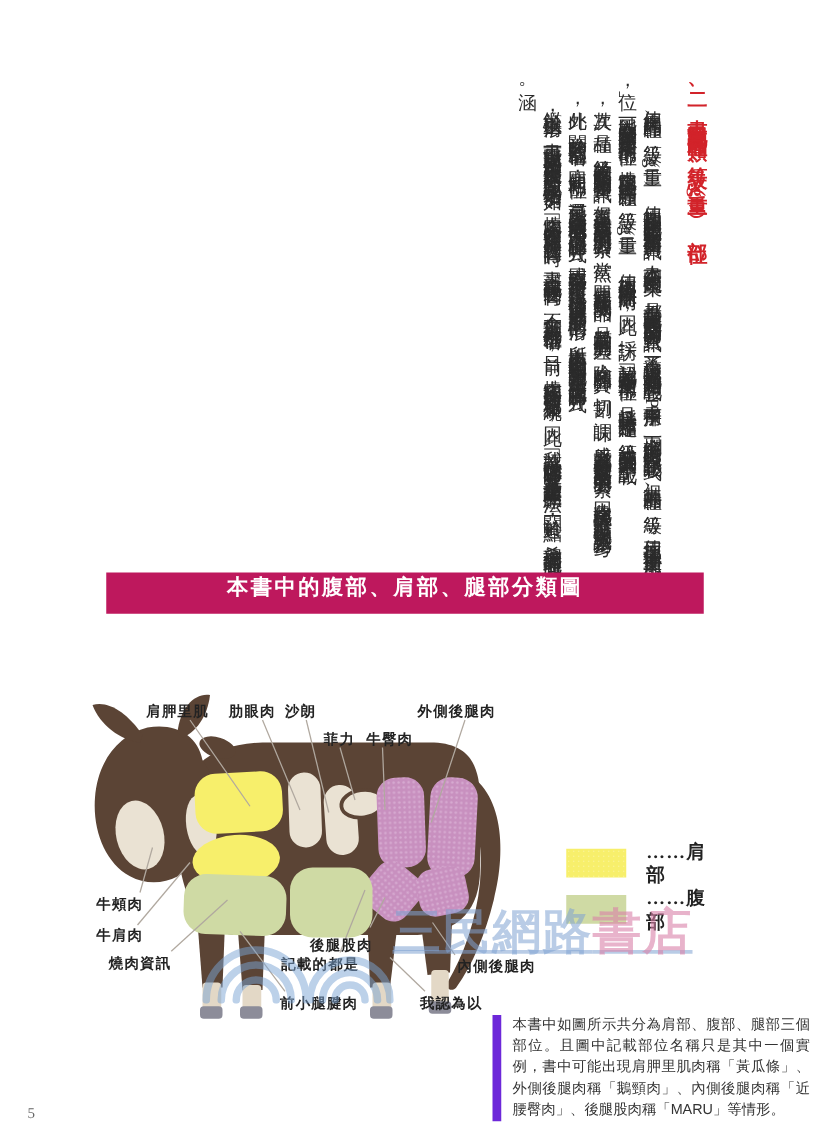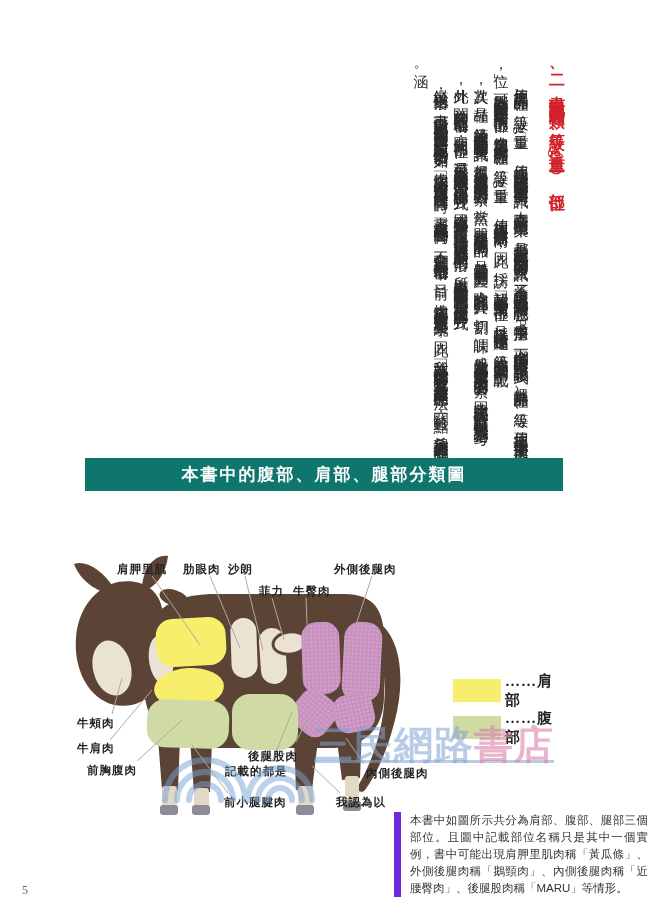--- a/index.html
+++ b/index.html
@@ -9,43 +9,43 @@
 
   
   .article{position:absolute;top:62px;left:83px;width:502px;height:384px;
     writing-mode:vertical-rl;color:#2b2b2b;font-size:15px;line-height:20px;
     letter-spacing:1.4px;}
   .article h2{margin:0 18px 0 16px;font-size:16px;font-weight:bold;color:#d2232a;
     letter-spacing:2.2px;}
   .article p{margin:0;text-indent:1em;}
 
   
-  .banner{position:absolute;left:85px;top:458px;width:478px;height:33px;background:#0f766e;
-    display:flex;align-items:center;justify-content:center;}
+  .banner{position:absolute;left:85px;top:458px;width:478px;height:33px;background:#be185d;
+    display:flex;align-items:flex-start;justify-content:center;}
   .banner span{color:#ffffff;font-family:"Liberation Sans","DejaVu Sans",sans-serif;
     font-weight:bold;font-size:17px;letter-spacing:2px;}
 
   
   .diagram{position:absolute;left:0;top:540px;width:520px;height:378px;}
   .cow-svg{position:absolute;left:62px;top:8px;}
   .cut-label{position:absolute;font-size:11.5px;font-weight:bold;color:#222;
     letter-spacing:1px;white-space:nowrap;}
 
   
   .legend{position:absolute;left:453px;top:139px;}
   .legend-row{display:flex;align-items:center;height:23px;margin-bottom:14px;}
   .swatch{width:64px;height:23px;display:inline-block;}
   .sw-shoulder{background:#f7ef6b;
     background-image:radial-gradient(circle,rgba(255,255,255,.45) 22%,transparent 24%);
     background-size:4px 4px;}
   .sw-belly{background:#cfdaa4;}
   .sw-leg{background:#c890bf;
     background-image:radial-gradient(circle,rgba(255,255,255,.4) 22%,transparent 24%);
     background-size:4px 4px;}
-  .legend-label{font-size:15px;font-weight:bold;color:#222;margin-left:4px;letter-spacing:1px;}
+  .legend-label{font-size:15px;font-weight:bold;color:#222;margin-left:16px;letter-spacing:1px;}
 
   
   .note{position:absolute;left:394px;top:272px;width:238px;border-left:7px solid #6d28d9;
     padding-left:9px;font-family:"Liberation Sans","DejaVu Sans",sans-serif;
     font-size:11.5px;line-height:17px;color:#333;text-align:justify;}
 
   
   .watermark{position:absolute;left:160px;top:172px;width:390px;height:95px;pointer-events:none;}
   .wm-arcs{position:absolute;left:0;top:6px;}
   .wm-text{position:absolute;left:154px;top:6px;font-size:39px;font-weight:bold;
@@ -141,21 +141,21 @@
     </svg>
 
     <div class="cut-label" style="left:117px;top:22px">肩胛里肌</div>
     <div class="cut-label" style="left:183px;top:22px">肋眼肉</div>
     <div class="cut-label" style="left:228px;top:22px">沙朗</div>
     <div class="cut-label" style="left:334px;top:22px">外側後腿肉</div>
     <div class="cut-label" style="left:259px;top:44px">菲力</div>
     <div class="cut-label" style="left:293px;top:44px">牛臀肉</div>
     <div class="cut-label" style="left:77px;top:176px">牛頰肉</div>
     <div class="cut-label" style="left:77px;top:201px">牛肩肉</div>
-    <div class="cut-label" style="left:87px;top:223px">前胸腹肉</div>
+    <div class="cut-label" style="left:87px;top:223px">燒肉資訊</div>
     <div class="cut-label" style="left:248px;top:209px">後腿股肉</div>
     <div class="cut-label" style="left:225px;top:224px">記載的都是</div>
     <div class="cut-label" style="left:366px;top:226px">內側後腿肉</div>
     <div class="cut-label" style="left:224px;top:255px">前小腿腱肉</div>
     <div class="cut-label" style="left:336px;top:255px">我認為以</div>
 
     <div class="legend">
       <div class="legend-row">
         <span class="swatch sw-shoulder"></span>
         <span class="legend-label">……肩部</span>

